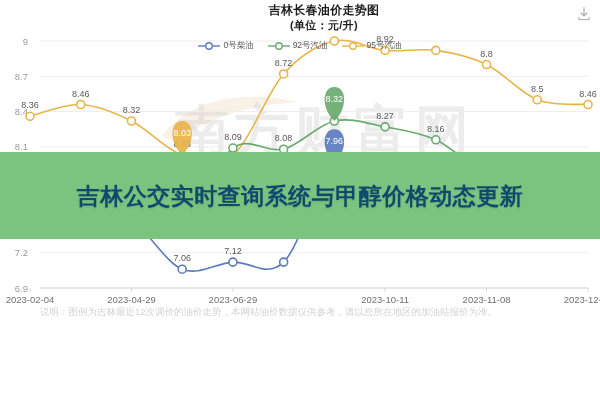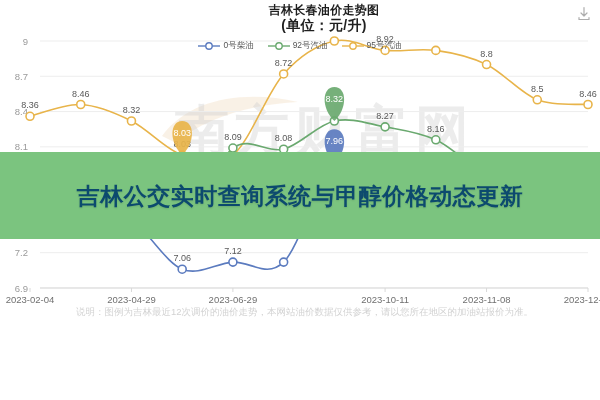--- a/index.html
+++ b/index.html
@@ -6,21 +6,21 @@
   body{
     width:600px;height:400px;overflow:hidden;background:#ffffff;
     font-family:"Liberation Sans","DejaVu Sans",sans-serif;
     position:relative;
   }
   #root{position:absolute;inset:0;}
 
   
   .title-block{position:absolute;left:0;right:0;top:3px;text-align:center;z-index:6;pointer-events:none;margin-left:48px;}
   .title-main{font-size:12px;font-weight:bold;color:#1f1f1f;line-height:15px;letter-spacing:.3px;}
-  .title-sub{font-size:14px;font-weight:bold;color:#1f1f1f;line-height:15px;letter-spacing:.3px;}
+  .title-sub{font-size:11px;font-weight:bold;color:#1f1f1f;line-height:15px;letter-spacing:.3px;}
 
   
   .dl-icon{position:absolute;right:8px;top:6px;width:16px;height:16px;z-index:9;opacity:.55;}
 
   
   .watermark{
     position:absolute;left:175px;top:95px;width:330px;height:80px;z-index:2;
     font-size:54px;font-weight:bold;color:#cfcfcf;opacity:.38;
     letter-spacing:6px;white-space:nowrap;pointer-events:none;
     font-family:"DejaVu Sans",sans-serif;
@@ -42,21 +42,21 @@
     position:absolute;left:0;right:0;top:40px;z-index:7;
     display:flex;justify-content:center;gap:14px;align-items:center;pointer-events:none;
   }
   .lg-item{display:flex;align-items:center;gap:3px;}
   .lg-mark{display:block;}
   .lg-text{font-size:8.5px;color:#555;white-space:nowrap;}
 
   
   .footnote{
     position:absolute;left:40px;right:38px;top:305px;z-index:6;
-    font-size:9.5px;line-height:14px;color:#d2d2d2;margin-left:36px;
+    font-size:9.5px;line-height:14px;color:#d2d2d2;
   }
 
   
   .banner{
     position:absolute;left:0;right:0;top:152px;height:87px;z-index:8;
     background:#7bc47f;
     display:flex;align-items:center;justify-content:center;
   }
   .banner-text{
     color:#0c4a6e;font-size:23px;font-weight:bold;line-height:32px;

